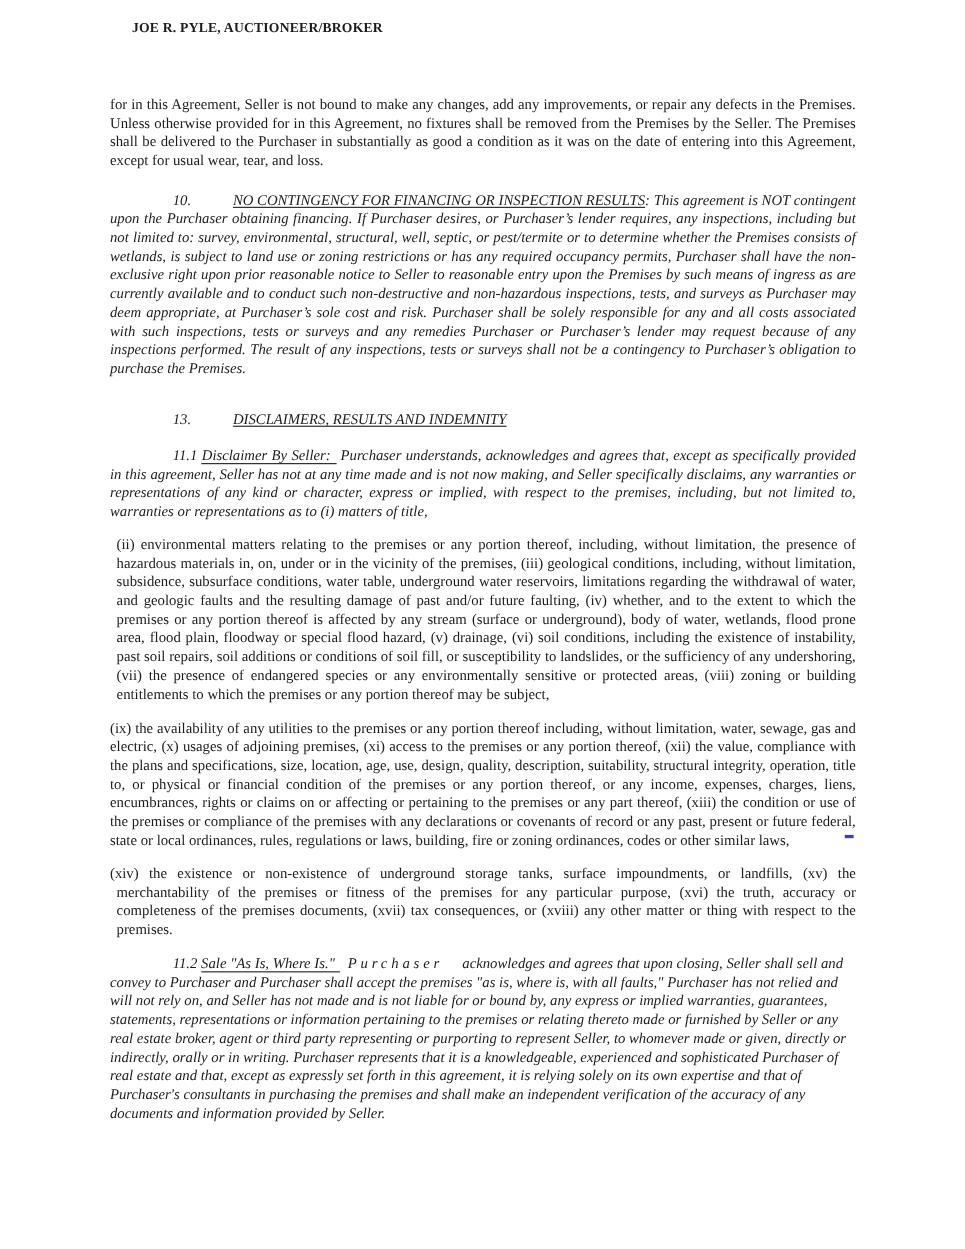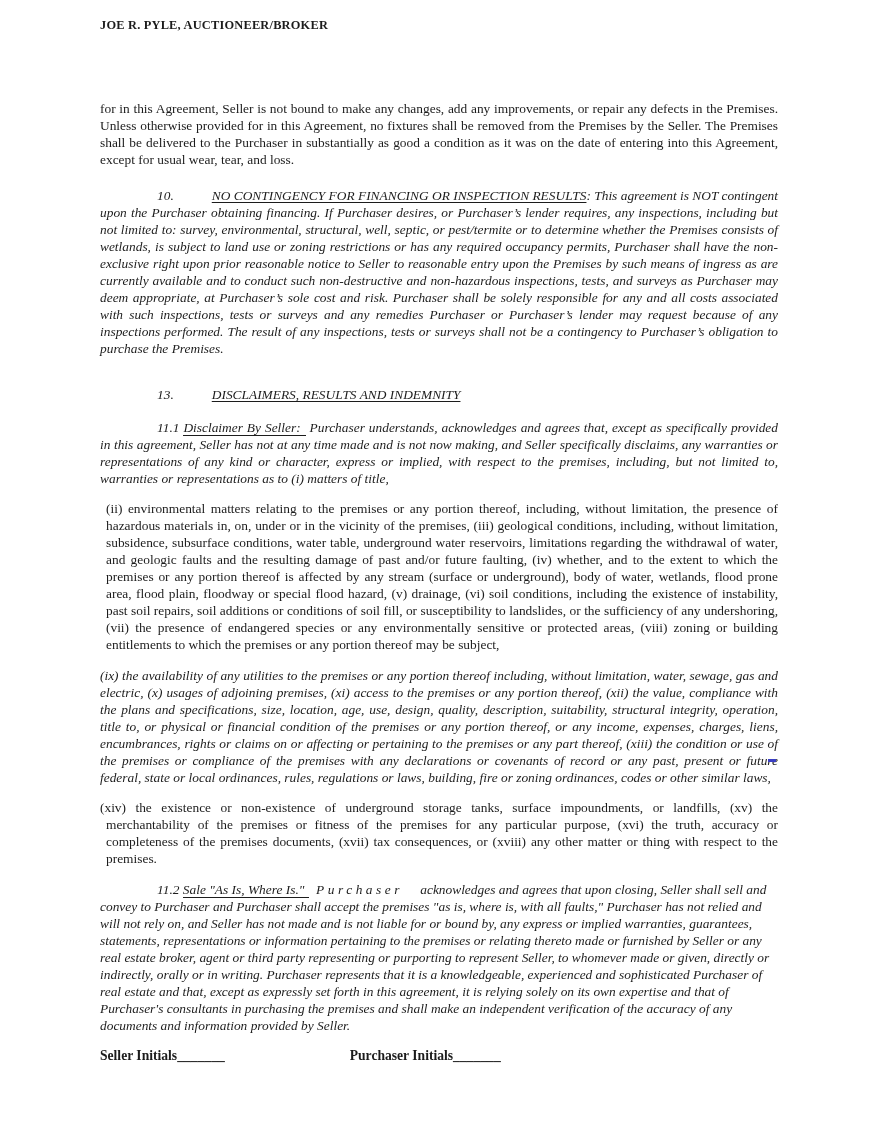--- a/index.html
+++ b/index.html
@@ -18,27 +18,28 @@
     font-size:13.4px;
     line-height:17px;
     text-align:justify;
   }
   .hdr {
     margin-top:17px;
     font-size:12.4px;
     font-weight:bold;
     letter-spacing:.2px;
     text-align:left;
+    margin-left:20px;
   }
-  .p-intro   { margin-top:66px; }
+  .p-intro   { margin-top:52px; }
   .p-sec10   { margin-top:19px; }
   .p-sec11h  { margin-top:29px; text-align:left; }
   .p-111     { margin-top:16px; }
   .p-cl2     { margin-top:0; padding-left:6px; }
-  .p-cl9     { margin-top:2px;font-style:italic; }
+  .p-cl9     { margin-top:2px; }
   .p-cl14    { margin-top:0; padding-left:6px; text-indent:-6px; }
   .p-112     { margin-top:13px; text-align:left; }
   .p-footer  { margin-top:0; text-align:left; font-weight:bold; font-size:13.6px; }
 
   .ind  { text-indent:57px;font-style:italic; }
   .tab  { display:inline-block; width:38px; }
   .u    { text-decoration:underline; text-underline-offset:2px; }
   .u-pad{ border-bottom:1.2px solid #1c1c1c; padding-right:5px; }
   .spaced { letter-spacing:3.5px; margin-right:14px; }
   .fgap { display:inline-block; width:125px; }
@@ -68,18 +69,17 @@
     <p class="p-111 ind"><span>11.1</span><span>&nbsp;</span><span class="u-pad">Disclaimer By Seller:</span><span> Purchaser understands, acknowledges and agrees that, except as specifically provided in this agreement, Seller has not at any time made and is not now making, and Seller specifically disclaims, any warranties or representations of any kind or character, express or implied, with respect to the premises, including, but not limited to, warranties or representations as to (i) matters of title,</span></p>
 
     <p class="p-cl2">(ii) environmental matters relating to the premises or any portion thereof, including, without limitation, the presence of hazardous materials in, on, under or in the vicinity of the premises, (iii) geological conditions, including, without limitation, subsidence, subsurface conditions, water table, underground water reservoirs, limitations regarding the withdrawal of water, and geologic faults and the resulting damage of past and/or future faulting, (iv) whether, and to the extent to which the premises or any portion thereof is affected by any stream (surface or underground), body of water, wetlands, flood prone area, flood plain, floodway or special flood hazard, (v) drainage, (vi) soil conditions, including the existence of instability, past soil repairs, soil additions or conditions of soil fill, or susceptibility to landslides, or the sufficiency of any undershoring, (vii) the presence of endangered species or any environmentally sensitive or protected areas, (viii) zoning or building entitlements to which the premises or any portion thereof may be subject,</p>
 
     <p class="p-cl9">(ix) the availability of any utilities to the premises or any portion thereof including, without limitation, water, sewage, gas and electric, (x) usages of adjoining premises,  (xi) access to the premises or any portion thereof, (xii) the value, compliance with the plans and specifications, size, location, age, use, design, quality, description, suitability, structural integrity, operation, title to, or physical or financial condition of the premises or any portion thereof, or any income, expenses, charges, liens, encumbrances, rights or claims on or affecting or pertaining to the premises or any part thereof, (xiii) the condition or use of the premises or compliance of the premises with any declarations or covenants of record or any past, present or future federal, state or local ordinances, rules, regulations or laws, building, fire or zoning ordinances, codes or other similar laws,</p>
 
     <p class="p-cl14">(xiv) the existence or non-existence of underground storage tanks, surface impoundments, or landfills, (xv) the merchantability of the premises or fitness of the premises for any particular purpose, (xvi) the truth, accuracy or completeness of the premises documents, (xvii) tax consequences, or (xviii) any other matter or thing with respect to the premises.</p>
 
     <p class="p-112 ind"><span>11.2</span><span>&nbsp;</span><span class="u-pad">Sale "As Is, Where Is."</span><span>&nbsp;&nbsp;</span><span class="spaced">Purchaser</span><span>&nbsp;</span><span>acknowledges and agrees that upon closing, Seller shall sell and convey to Purchaser and Purchaser shall accept the premises "as is, where is, with all faults," Purchaser has not relied and will not rely on, and Seller has not made and is not liable for or bound by, any express or implied warranties, guarantees, statements, representations or information pertaining to the premises or relating thereto made or furnished by Seller or any real estate broker, agent or third party representing or purporting to represent Seller, to whomever made or given, directly or indirectly, orally or in writing. Purchaser represents that it is a knowledgeable, experienced and sophisticated Purchaser of real estate and that, except as expressly set forth in this agreement, it is relying solely on its own expertise and that of Purchaser's consultants in purchasing the premises and shall make an independent verification of the accuracy of any documents and information provided by Seller.</span></p>
 
-    <p class="p-footer"><span>Seller Initials</span><span class="blank">_______</span><span class="fgap"></span><span>Purchaser Initials</span><span class="blank">_______</span></p>
 
   </div>
 
   <div class="blue-dash"></div>
 </div>
 
 </body></html>

